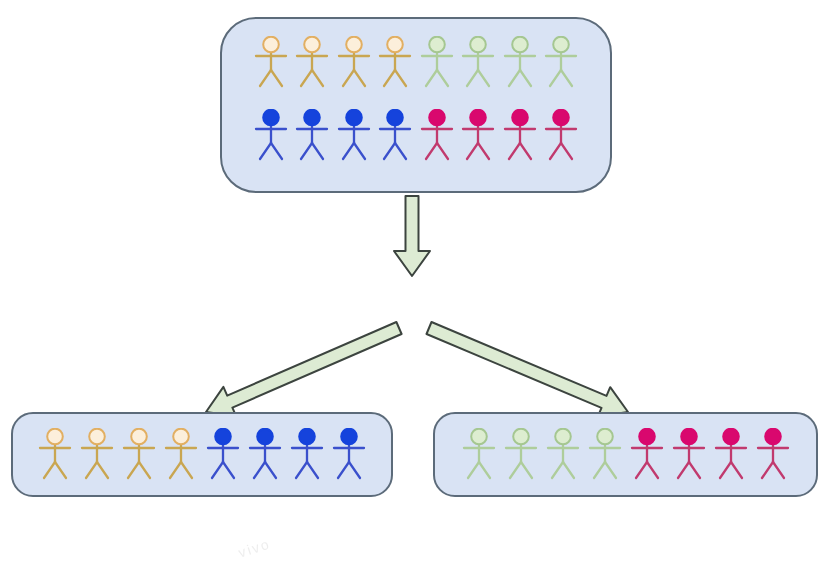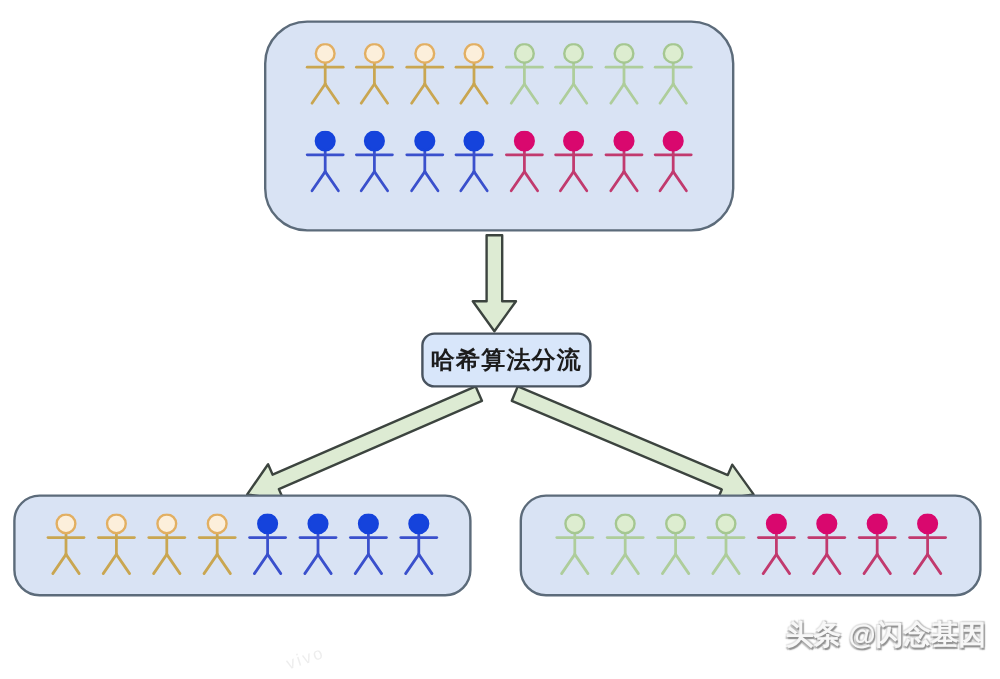--- a/index.html
+++ b/index.html
@@ -189,23 +189,20 @@
         <svg viewBox="0 0 34 52" class="fig">
           <line x1="2" y1="20" x2="32" y2="20" stroke="#C13A6E" stroke-width="2.3" stroke-linecap="round"></line>
           <line x1="17" y1="16" x2="17" y2="34" stroke="#C13A6E" stroke-width="2.3" stroke-linecap="round"></line>
           <line x1="17" y1="34" x2="6" y2="50" stroke="#C13A6E" stroke-width="2.3" stroke-linecap="round"></line>
           <line x1="17" y1="34" x2="28" y2="50" stroke="#C13A6E" stroke-width="2.3" stroke-linecap="round"></line>
           <circle cx="17" cy="8.5" r="7.8" fill="#D9086E" stroke="#D9086E" stroke-width="2"></circle>
         </svg>
       </div>
     </div>
 
-  <div class="hash-box">
-    <span>哈希算法分流</span>
-  </div>
 
   <div class="userbox bottom-box left">
       <div class="fig-row">
         <svg viewBox="0 0 34 52" class="fig">
           <line x1="2" y1="20" x2="32" y2="20" stroke="#C9A651" stroke-width="2.3" stroke-linecap="round"></line>
           <line x1="17" y1="16" x2="17" y2="34" stroke="#C9A651" stroke-width="2.3" stroke-linecap="round"></line>
           <line x1="17" y1="34" x2="6" y2="50" stroke="#C9A651" stroke-width="2.3" stroke-linecap="round"></line>
           <line x1="17" y1="34" x2="28" y2="50" stroke="#C9A651" stroke-width="2.3" stroke-linecap="round"></line>
           <circle cx="17" cy="8.5" r="7.8" fill="#FCEFDB" stroke="#E2AF62" stroke-width="2"></circle>
         </svg>
@@ -314,16 +311,15 @@
         <svg viewBox="0 0 34 52" class="fig">
           <line x1="2" y1="20" x2="32" y2="20" stroke="#C13A6E" stroke-width="2.3" stroke-linecap="round"></line>
           <line x1="17" y1="16" x2="17" y2="34" stroke="#C13A6E" stroke-width="2.3" stroke-linecap="round"></line>
           <line x1="17" y1="34" x2="6" y2="50" stroke="#C13A6E" stroke-width="2.3" stroke-linecap="round"></line>
           <line x1="17" y1="34" x2="28" y2="50" stroke="#C13A6E" stroke-width="2.3" stroke-linecap="round"></line>
           <circle cx="17" cy="8.5" r="7.8" fill="#D9086E" stroke="#D9086E" stroke-width="2"></circle>
         </svg>
       </div>
     </div>
 
-  <div class="watermark">头条 @闪念基因</div>
   <div class="faint-wm">vivo</div>
 
 </div>
 
 </body></html>

